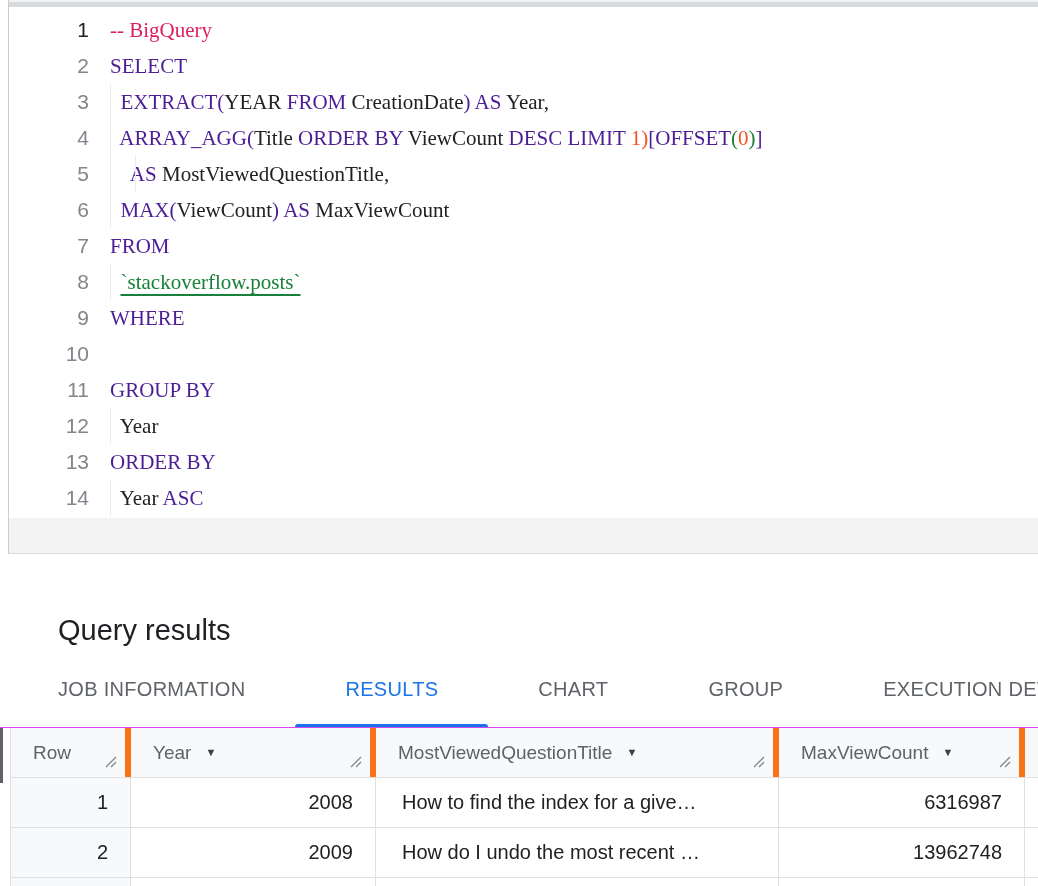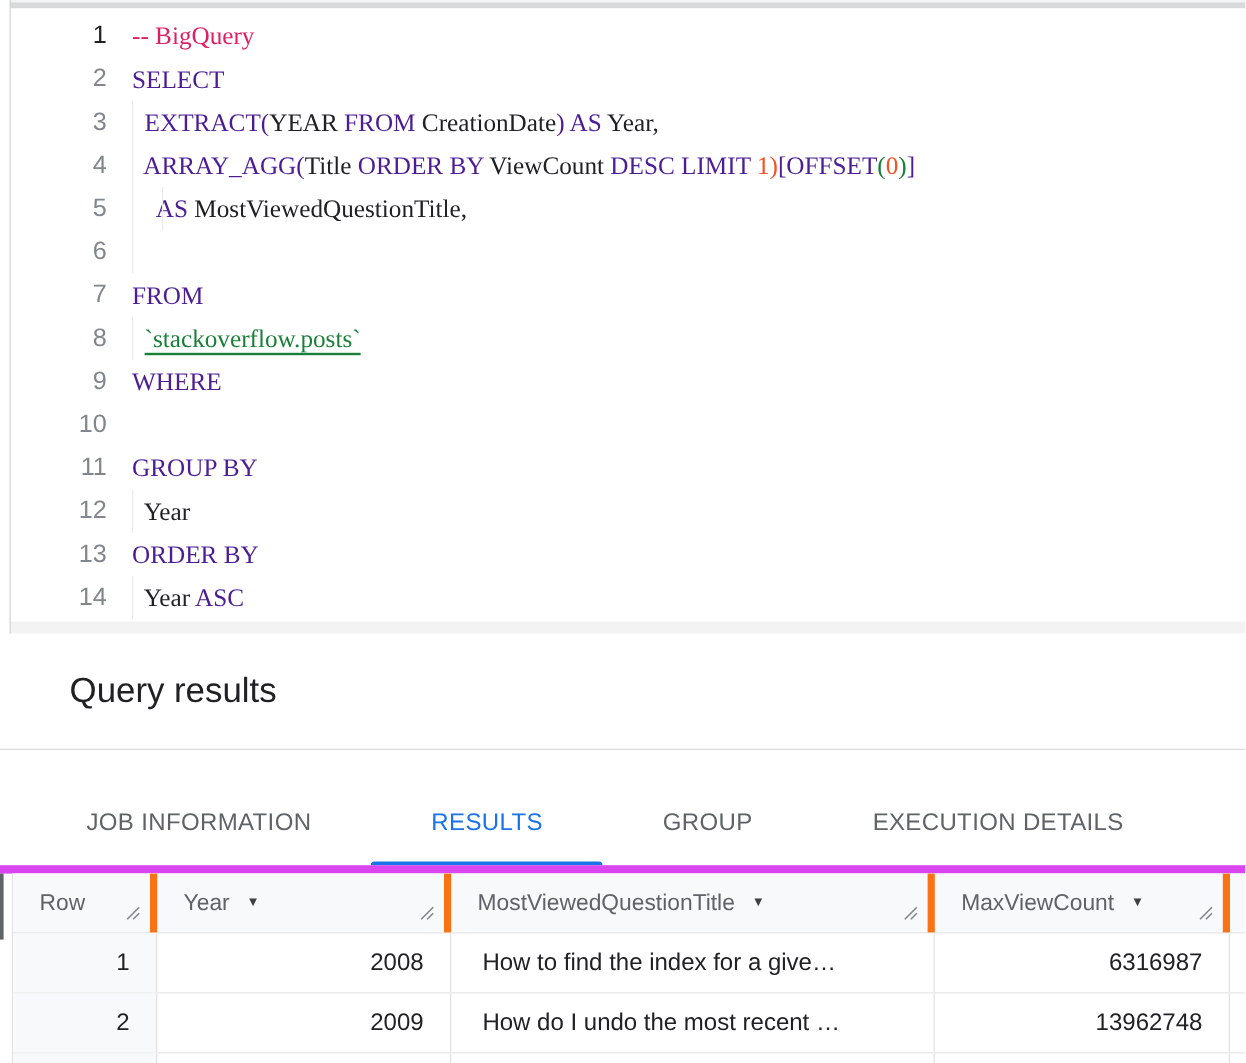--- a/index.html
+++ b/index.html
@@ -33,27 +33,27 @@
   .tk-grn{ color:#188038; }
   .tk-op{ color:#5f6368; }
   .tk-tbl{
     color:#188038; text-decoration:underline; text-decoration-color:#188038;
     text-underline-offset:5px; text-decoration-thickness:1.5px;
   }
   .editor-bottom{ position:absolute; left:9px; top:518px; width:1029px; height:36px;
     background:#f3f3f3; border-bottom:1px solid #dadce0; }
 
   
-  .results-titlebar{ position:absolute; left:0; top:528px; width:1038px; height:97px;
+  .results-titlebar{ position:absolute; left:0; top:582px; width:1038px; height:97px;
     background:#fff; border-bottom:1px solid #dadce0; }
   .qr-title{ position:absolute; left:58px; top:32px; font-size:29px; color:#202124; }
 
   
   .tabbar{ position:absolute; left:0; top:651px; width:1038px; height:77px;
-    display:flex; padding-left:22px; border-bottom:7px solid #d946ef; overflow:hidden; background:#fff; }
+    display:flex; padding-left:8px; border-bottom:1px solid #d946ef; overflow:hidden; background:#fff; }
   .tab{ position:relative; flex:none; padding:0 50px; display:flex; align-items:center;
     font-size:20px; font-weight:500; letter-spacing:.3px; color:#5f6368; cursor:pointer; white-space:nowrap; }
   .tab.active{ color:#1a73e8; }
   .tab .ink{ position:absolute; left:0; right:0; bottom:0; height:3px; background:#1a73e8; border-radius:3px 3px 0 0; }
 
   
   .grid{ position:absolute; left:10px; top:728px; width:1084px; border-left:1px solid #e0e0e0; background:#fff; }
   .thead{ display:flex; height:50px; background:#f8f9fa; border-bottom:1px solid #e0e0e0; }
   .th{ position:relative; flex:none; display:flex; align-items:center; gap:14px;
     padding:0 22px; border-right:6px solid #f97316; font-size:19px; font-weight:500; color:#5f6368; overflow:hidden; }
@@ -92,21 +92,21 @@
       <div class="line">
         <div class="gutter">4</div>
         <div class="codecell"><div class="iguide" style="left: 0px;"></div><span><span>  </span><span class="tk-kw">ARRAY_AGG(</span><span class="tk-id">Title </span><span class="tk-kw">ORDER BY </span><span class="tk-id">ViewCount </span><span class="tk-kw">DESC </span><span class="tk-kw">LIMIT </span><span class="tk-num">1</span><span class="tk-num">)</span><span class="tk-kw">[</span><span class="tk-kw">OFFSET</span><span class="tk-grn">(</span><span class="tk-num">0</span><span class="tk-grn">)</span><span class="tk-kw">]</span></span></div>
       </div>
       <div class="line">
         <div class="gutter">5</div>
         <div class="codecell"><div class="iguide" style="left: 0px;"></div><div class="iguide" style="left: 25.3px;"></div><span><span>    </span><span class="tk-kw">AS </span><span class="tk-id">MostViewedQuestionTitle,</span></span></div>
       </div>
       <div class="line">
         <div class="gutter">6</div>
-        <div class="codecell"><div class="iguide" style="left: 0px;"></div></div>
+        <div class="codecell"><div class="iguide" style="left: 0px;"></div><span><span>  </span><span class="tk-kw">MAX(</span><span class="tk-id">ViewCount</span><span class="tk-kw">) </span><span class="tk-kw">AS </span><span class="tk-id">MaxViewCount</span></span></div>
       </div>
       <div class="line">
         <div class="gutter">7</div>
         <div class="codecell"><span><span></span><span class="tk-kw">FROM</span></span></div>
       </div>
       <div class="line">
         <div class="gutter">8</div>
         <div class="codecell"><div class="iguide" style="left: 0px;"></div><span><span>  </span><span class="tk-tbl">`stackoverflow.posts`</span></span></div>
       </div>
       <div class="line">
@@ -139,20 +139,23 @@
     <div class="qr-title">Query results</div>
   </div>
 
   <div class="tabbar" id="tabbar">
       <div class="tab">
         <span>JOB INFORMATION</span>
       </div>
       <div class="tab active">
         <span>RESULTS</span>
         <div class="ink"></div>
+      </div>
+      <div class="tab">
+        <span>CHART</span>
       </div>
       <div class="tab">
         <span>GROUP</span>
       </div>
       <div class="tab">
         <span>EXECUTION DETAILS</span>
       </div>
     </div>
 
   <div class="grid" id="grid">

